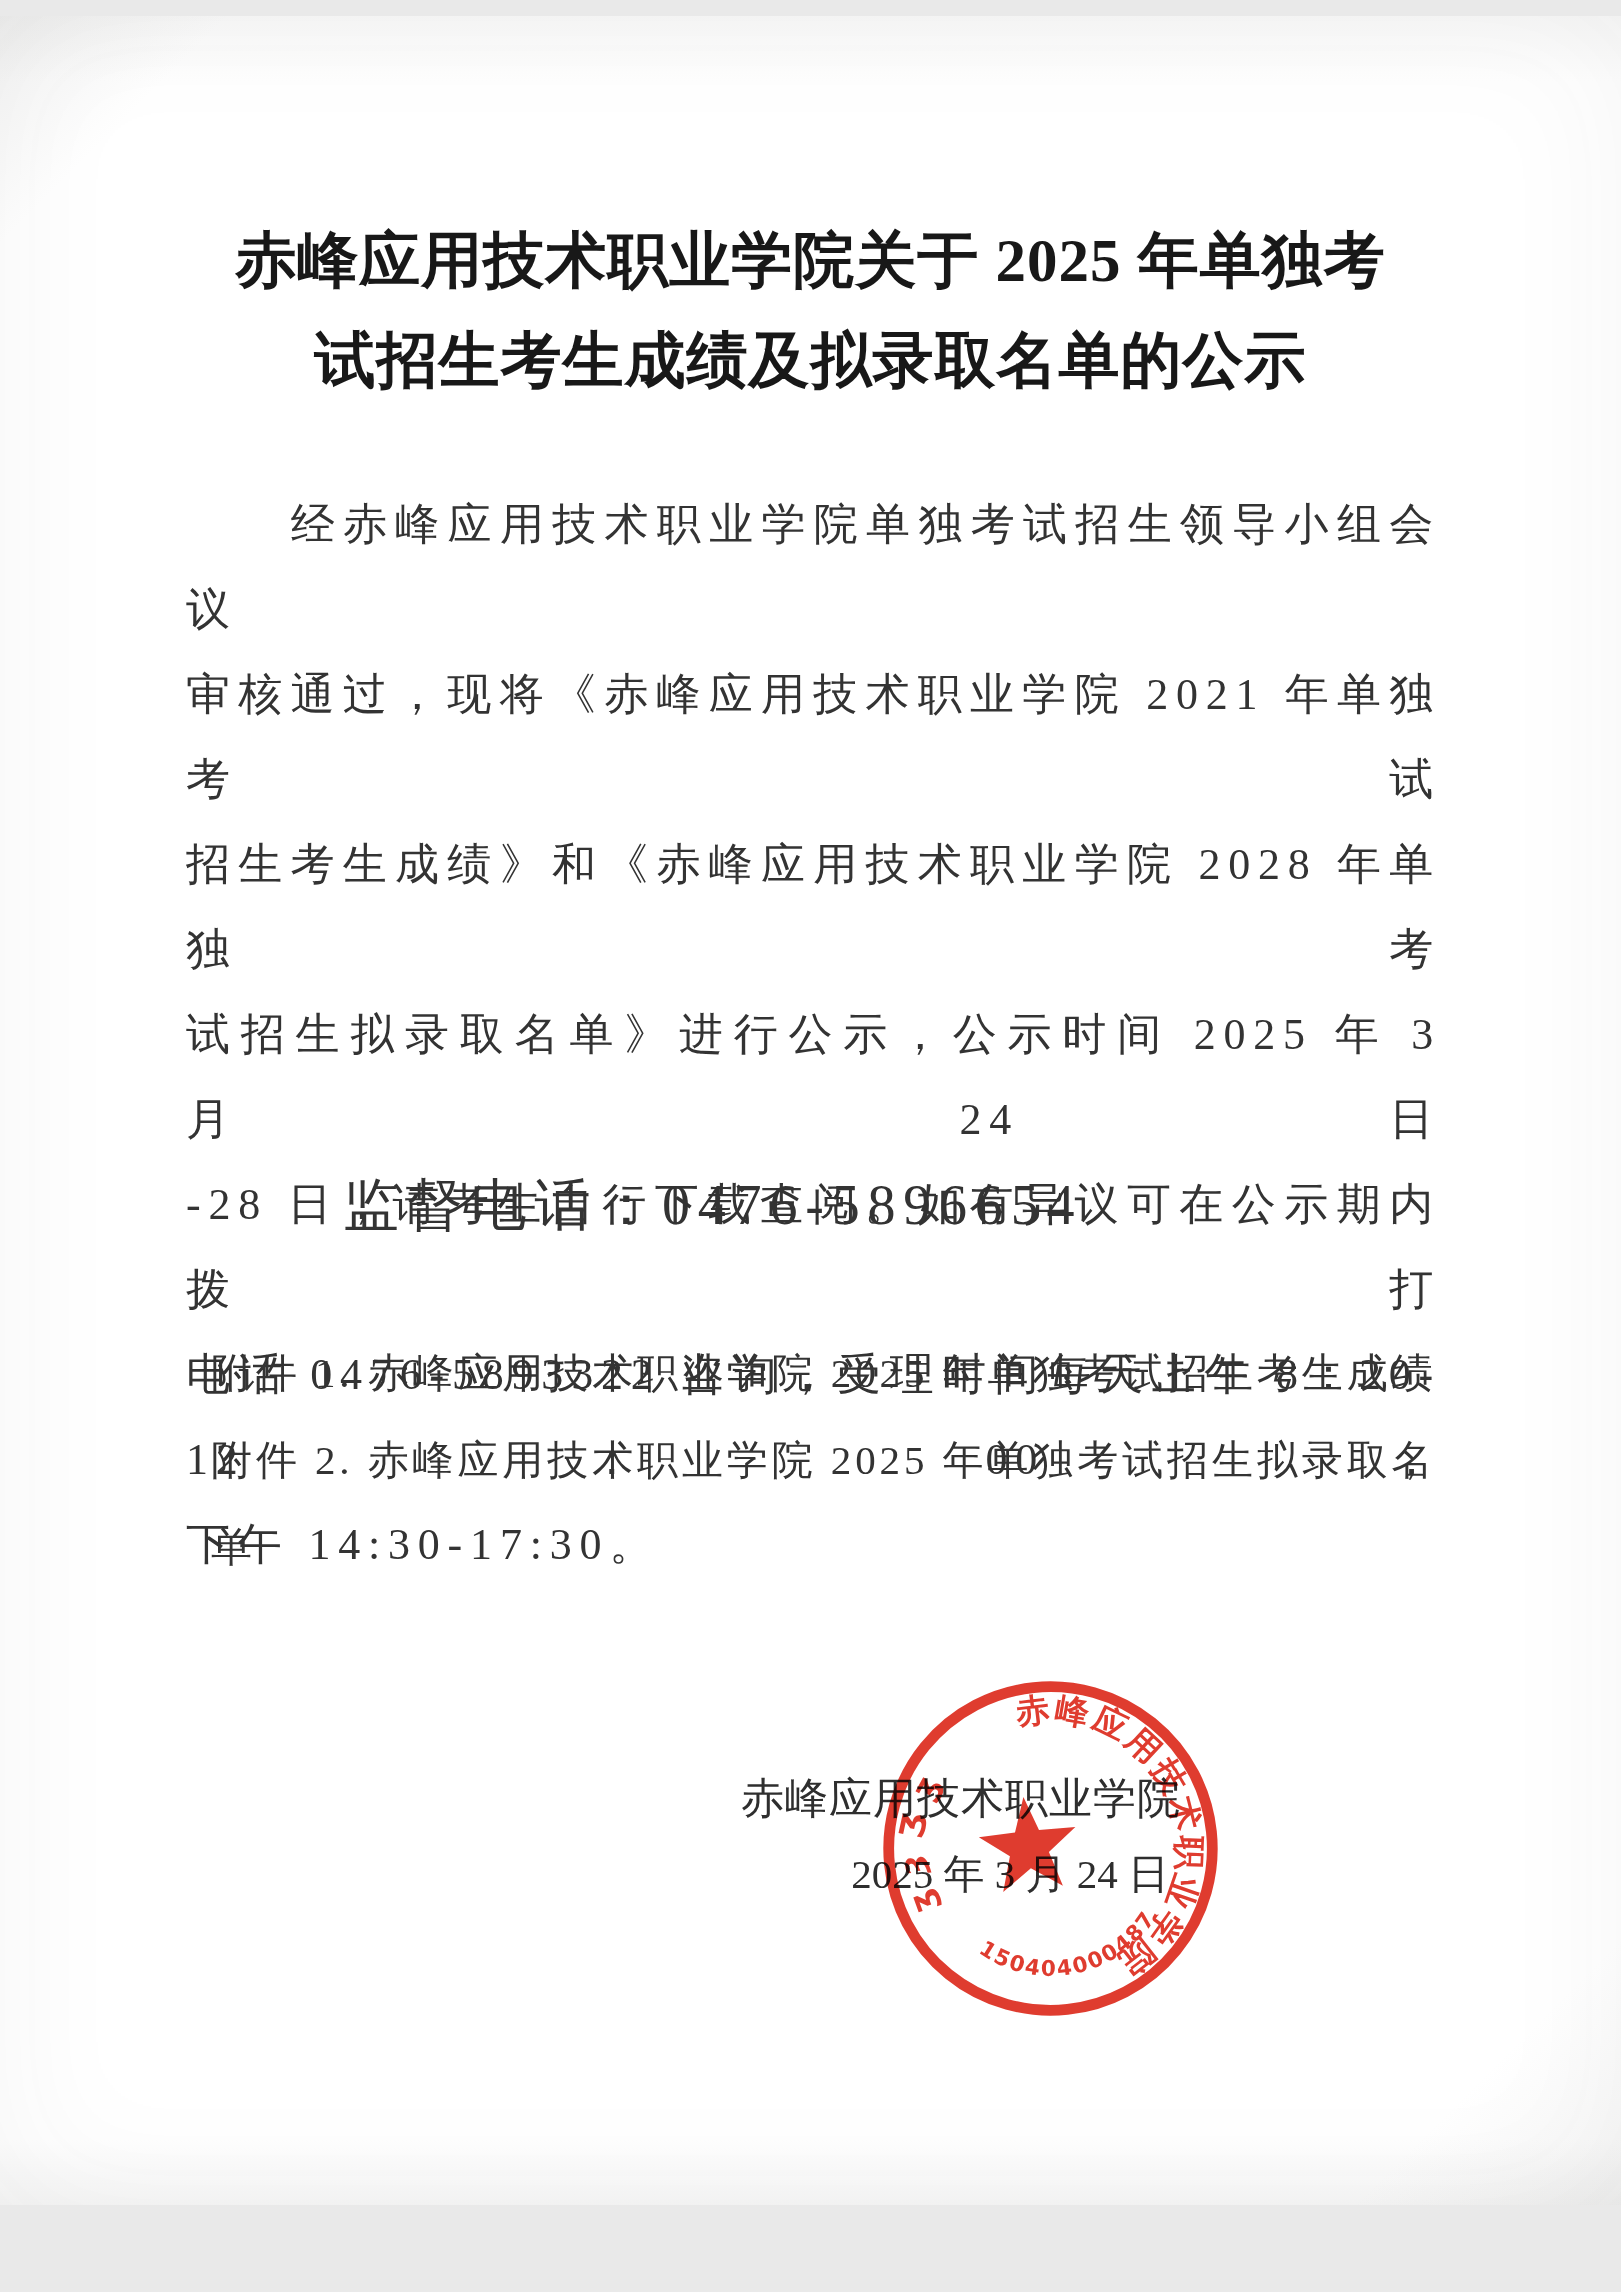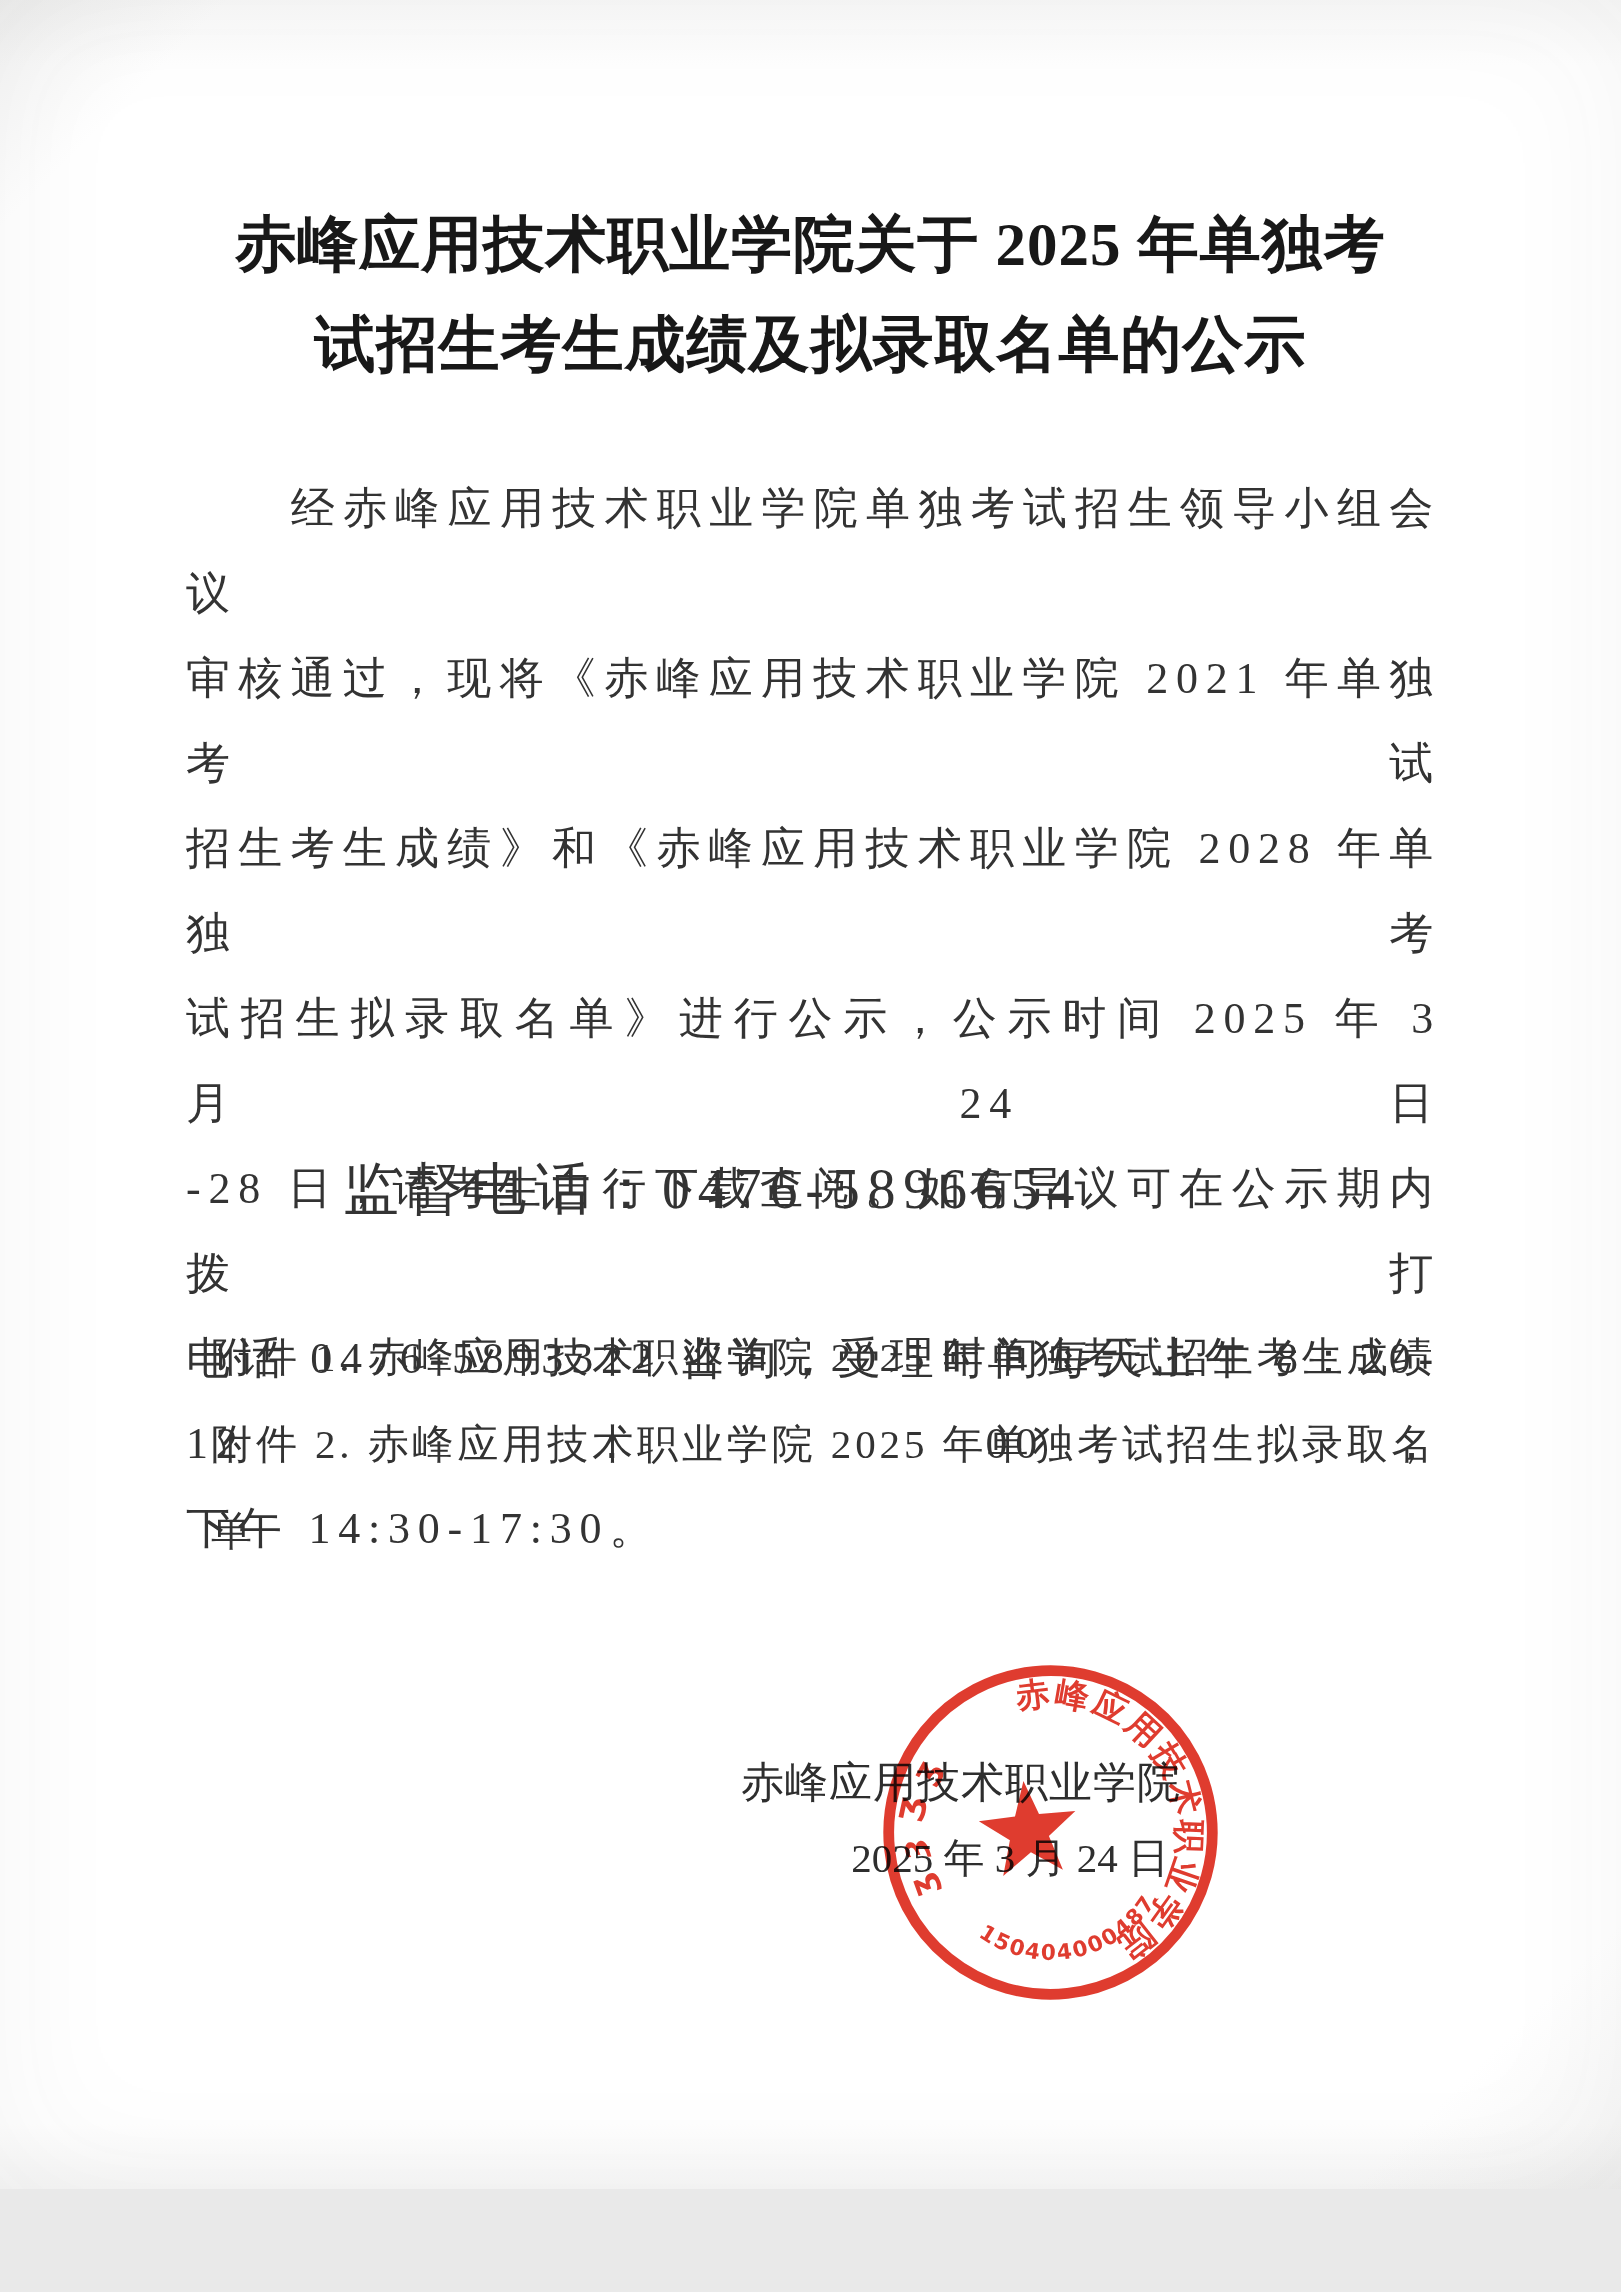--- a/index.html
+++ b/index.html
@@ -1,19 +1,19 @@
 <!DOCTYPE html>
 <html><head>
 <meta charset="utf-8">
 <style>
   html,body{margin:0;padding:0;background:#e9e9e9;}
   .page{
     position:relative;
     width:1621px;height:2189px;
-    margin:0 auto;
+    margin:16px auto;
     background:#ffffff;
     background-image:
       linear-gradient(135deg, rgba(190,190,188,.18) 0%, rgba(255,255,255,0) 6%),
       linear-gradient(315deg, rgba(190,190,188,.15) 0%, rgba(255,255,255,0) 7%),
       linear-gradient(180deg, rgba(200,200,198,.12) 0%, rgba(255,255,255,0) 3%, rgba(255,255,255,0) 97%, rgba(195,195,193,.14) 100%);
     box-shadow: inset 0 0 137px rgba(60,60,58,.05);
     overflow:hidden;
     font-family:"Liberation Serif","DejaVu Serif",serif;
     color:#2c2c2c;
   }

